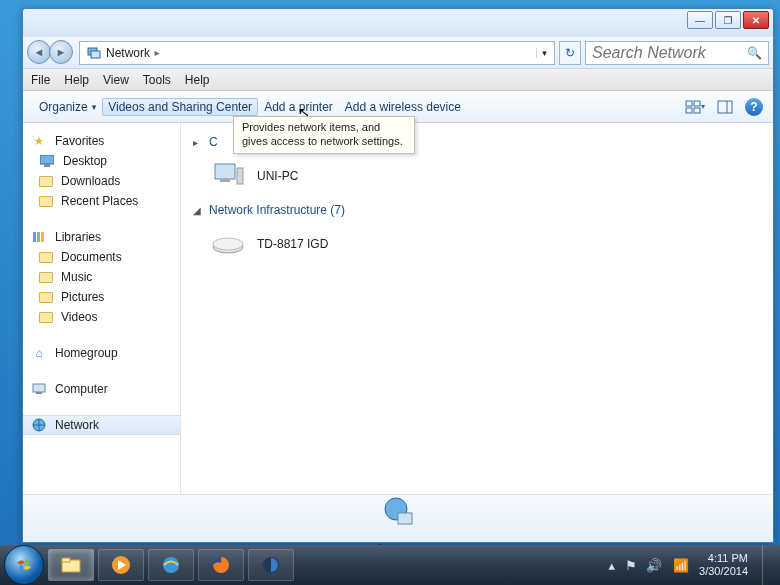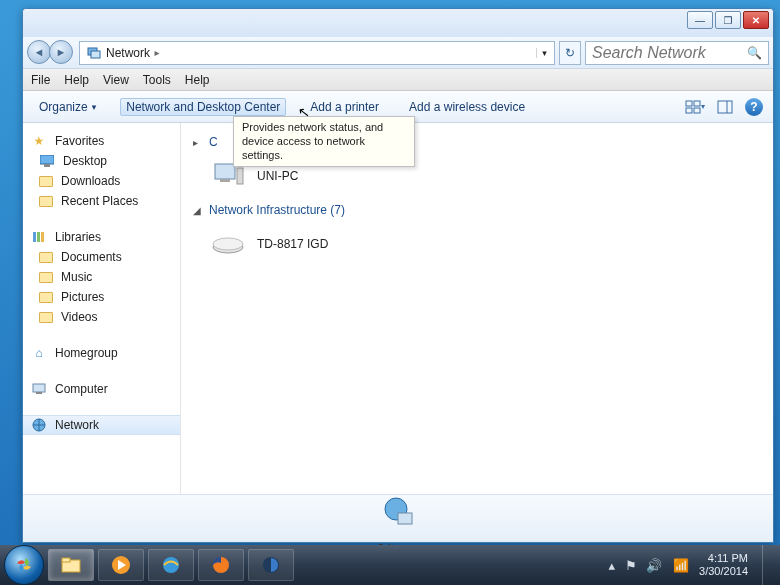--- a/index.html
+++ b/index.html
@@ -26,21 +26,21 @@
 .addr-drop { width:16px; text-align:center; color:#222; font-size:9px; margin-left:auto; border-left:1px solid #d4d4d4; padding:0 4px; }
 .refresh-btn { width:22px; height:24px; border:1px solid #9db7d1; background:#f1f7fe; display:flex; align-items:center; justify-content:center; font-size:12px; color:#2b5e8e; }
 .search-box { width:184px; height:24px; border:1px solid #9db7d1; background:#fff; display:flex; align-items:center; padding:0 6px; }
 .search-box input { border:none; outline:none; width:100%; font-size:16px; font-style:italic; color:#7a7a7a; }
 .search-icon { font-size:12px; color:#4c79a8; margin-left:4px; }
 
 
 .menubar { height:22px; background:linear-gradient(to bottom,#f2f2f2,#e4e4e4); border-bottom:1px solid #c9c9c9; display:flex; align-items:center; padding:0 8px; font-size:12px; gap:14px; color:#222; }
 
 
-.toolbar { height:32px; background:linear-gradient(to bottom,#fafdff,#e8f1fb); border-bottom:1px solid #c8d6e6; display:flex; align-items:center; padding:0 10px; font-size:12px; gap:18px; }
+.toolbar { height:32px; background:linear-gradient(to bottom,#fafdff,#e8f1fb); border-bottom:1px solid #c8d6e6; display:flex; align-items:center; padding:0 10px; font-size:12px; }
 .tool-item { color:#1a3e6e; display:flex; align-items:center; gap:4px; padding:2px 6px; border-radius:2px; }
 .tool-item.hover { background:linear-gradient(to bottom,#e9f2fd,#cfe3f8); border:1px solid #a9c7e7; padding:1px 5px; }
 .tool-right { margin-left:auto; display:flex; align-items:center; gap:10px; }
 .tool-icon { width:20px; height:20px; display:flex; align-items:center; justify-content:center; font-size:13px; color:#3a6ea5; }
 .help-circle { width:18px; height:18px; border-radius:50%; background:linear-gradient(to bottom,#5ea7e6,#1e6ab8); color:#fff; font-weight:bold; font-size:12px; display:flex; align-items:center; justify-content:center; }
 
 
 .body { flex:1; display:flex; overflow:hidden; }
 .sidebar { width:158px; border-right:1px solid #e4e4e4; background:#fff; padding:8px 0; font-size:12px; overflow:hidden; }
 .sb-group { margin-bottom:16px; }
@@ -125,21 +125,21 @@
     <span>View</span>
     <span>Tools</span>
     <span>Help</span>
   </div>
 
   <div class="toolbar">
     <span class="tool-item">
       <span>Organize</span>
       <span style="font-size:9px;">▾</span>
     </span>
-    <span class="tool-item hover">Network and Desktop Center</span>
+    <span class="tool-item hover">Videos and Sharing Center</span>
     <span class="tool-item">Add a printer</span>
     <span class="tool-item">Add a wireless device</span>
     <div class="tool-right">
       <span class="tool-icon">
         <svg width="16" height="16">
             <rect x="1" y="2" width="6" height="5" fill="none" stroke="#3a6ea5"></rect>
             <rect x="9" y="2" width="6" height="5" fill="none" stroke="#3a6ea5"></rect>
             <rect x="1" y="9" width="6" height="5" fill="none" stroke="#3a6ea5"></rect>
             <rect x="9" y="9" width="6" height="5" fill="none" stroke="#3a6ea5"></rect>
           </svg>
@@ -263,21 +263,21 @@
           <svg width="34" height="22">
               <ellipse cx="17" cy="14" rx="15" ry="6" fill="#e3e3e3" stroke="#9a9a9a"></ellipse>
               <ellipse cx="17" cy="11" rx="15" ry="6" fill="#f2f2f2" stroke="#bfbfbf"></ellipse>
             </svg>
         </span>
         <span class="item-label">TD-8817 IGD</span>
       </div>
     </div>
   </div>
 
-  <div class="tooltip">Provides network status, and device access to network settings.</div>
+  <div class="tooltip">Provides network items, and gives access to network settings.</div>
   <div class="cursor-ptr">↖</div>
 
   <div class="statusbar">
     <span class="sb-big-ico">
       <svg width="32" height="32">
           <circle cx="14" cy="14" r="11" fill="#6bb0e3" stroke="#2a6aa2"></circle>
           <rect x="16" y="18" width="14" height="11" fill="#cfe2f3" stroke="#6b8aa7"></rect>
         </svg>
     </span>
     <span>2 items</span>

